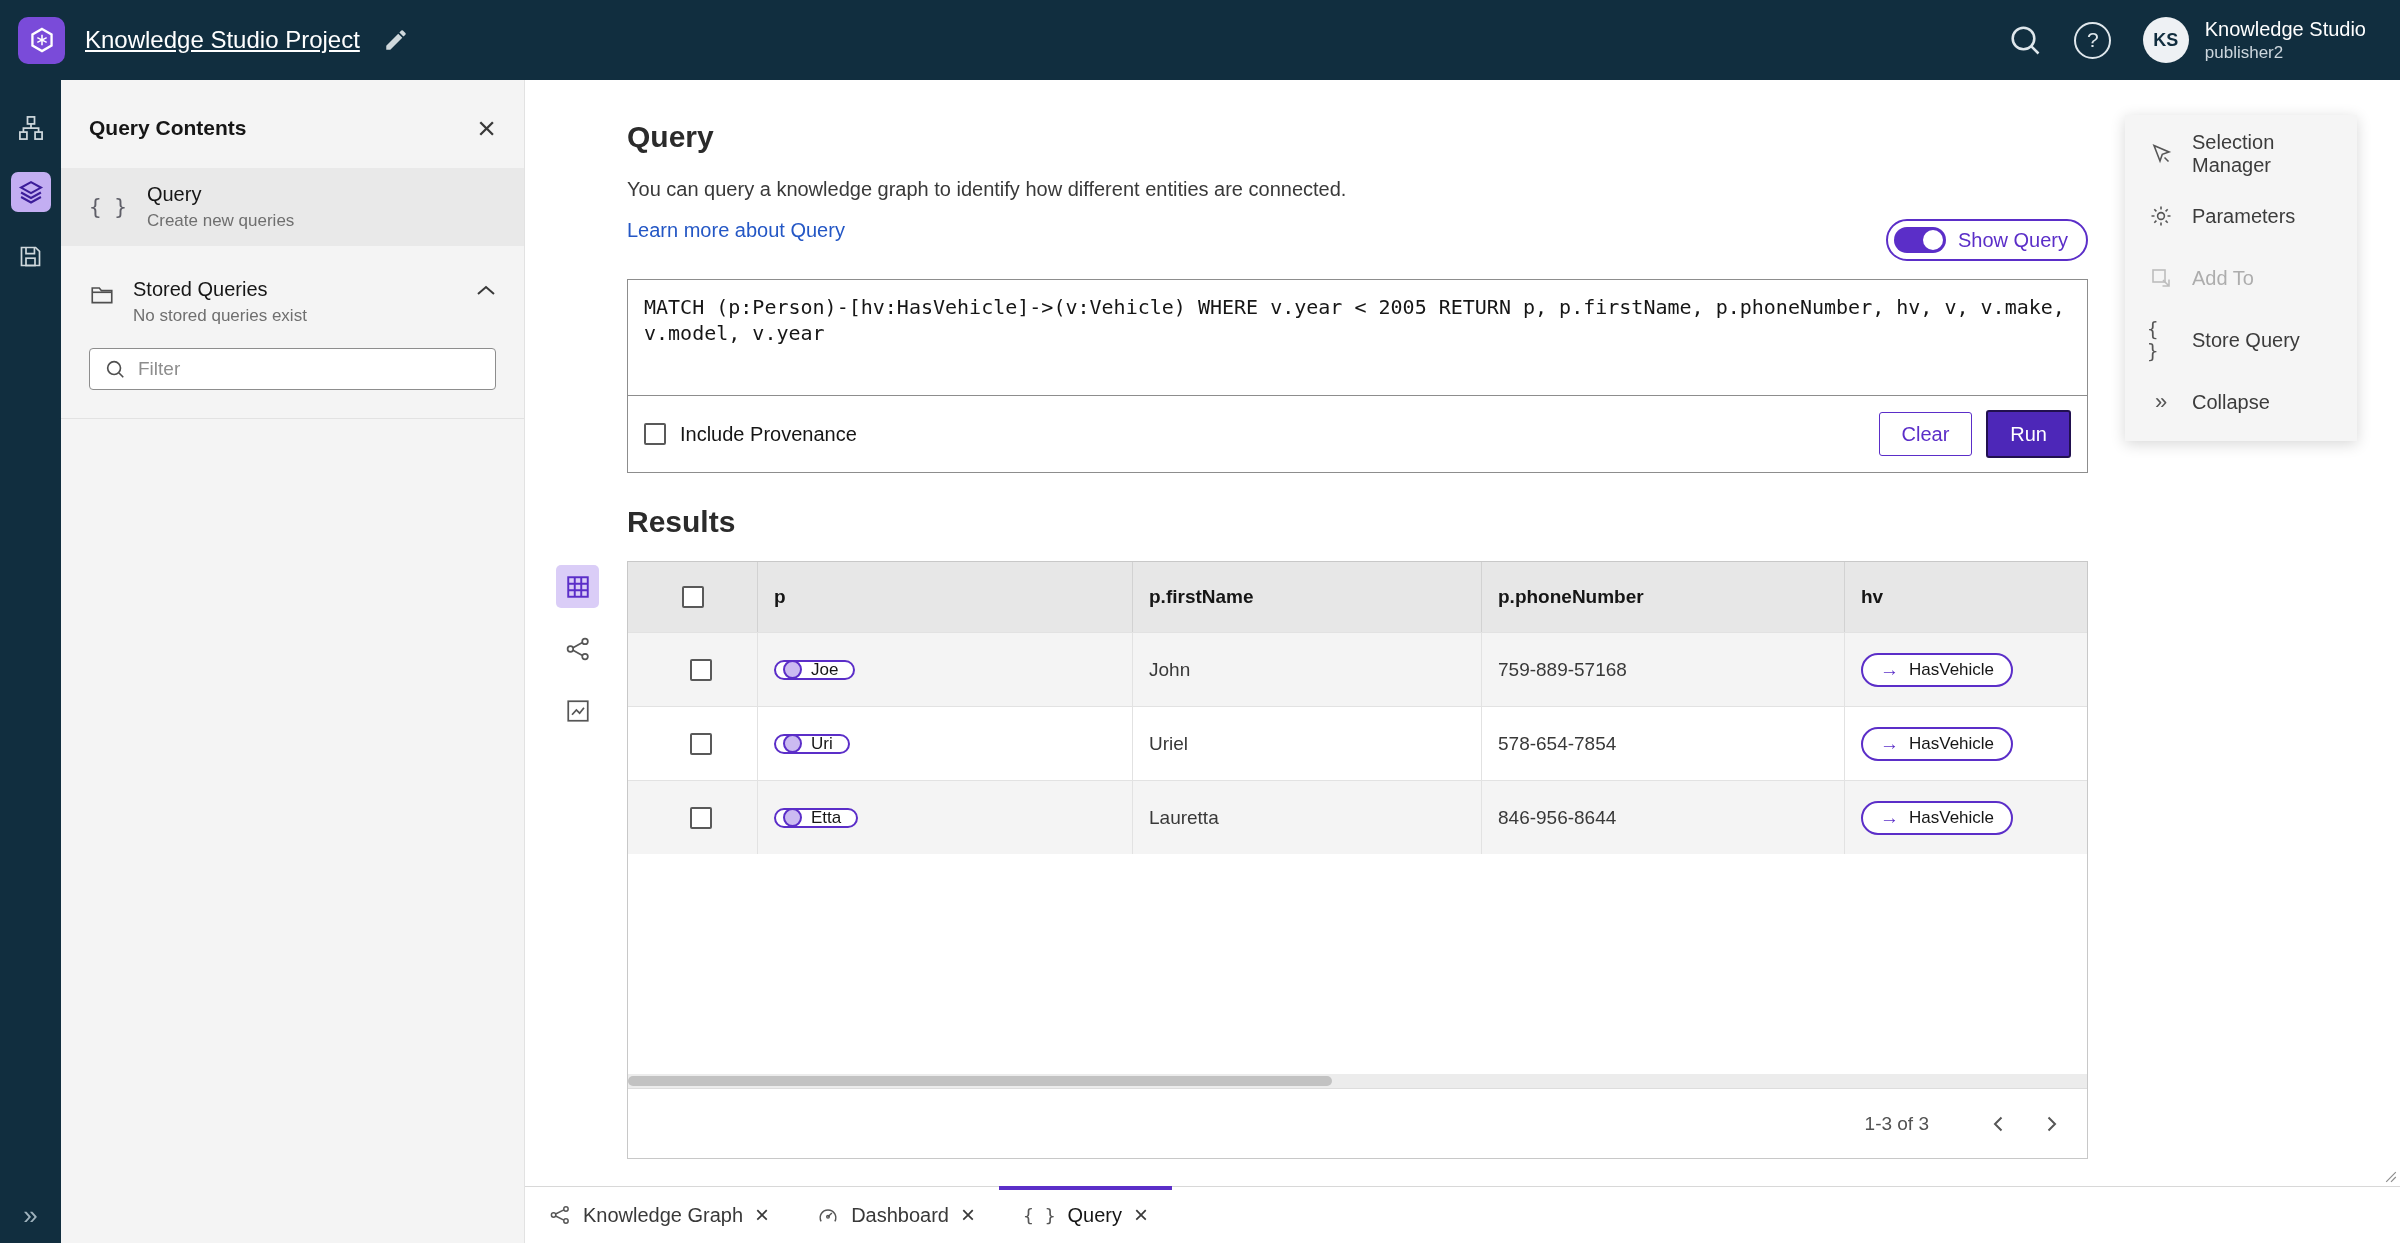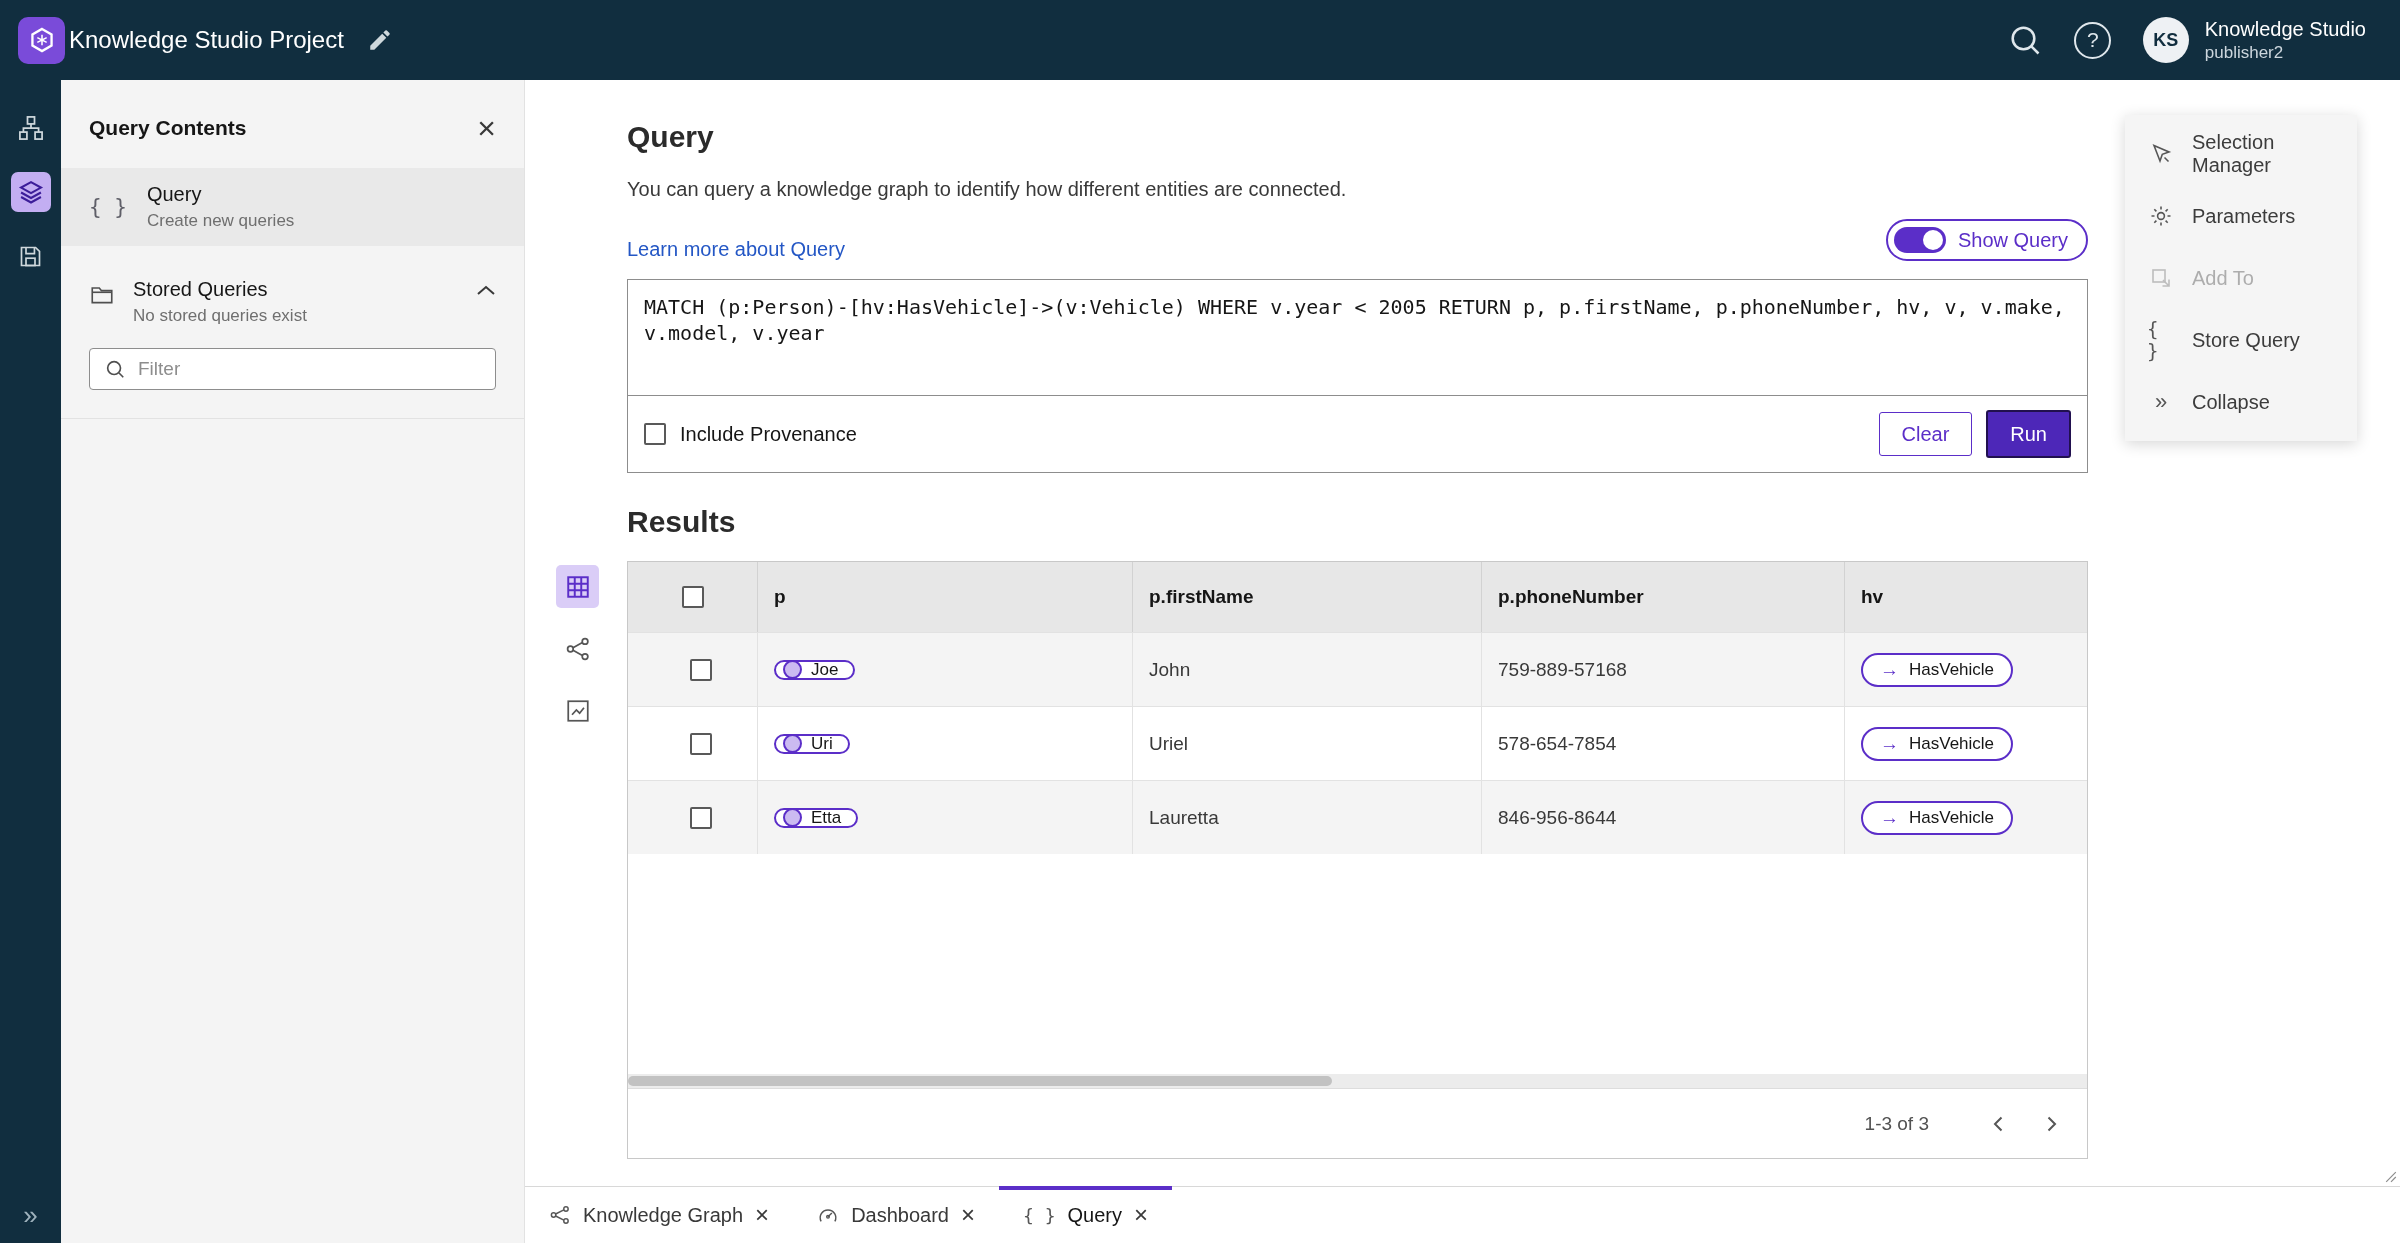--- a/index.html
+++ b/index.html
@@ -5,21 +5,21 @@
   * { margin:0; padding:0; box-sizing:border-box; }
   html,body { width:2400px; height:1243px; }
   body { font-family:"Liberation Sans", sans-serif; background:#fff; color:#161616; }
   :root { --accent:#5b2ec8; }
 
   .app { position:relative; width:2400px; height:1243px; overflow:hidden; display:flex; flex-direction:column; background:#fff; }
 
   
   .topbar { height:80px; background:#112e3f; display:flex; align-items:center; padding:0 34px 0 18px; flex:0 0 auto; }
   .logo { width:47px; height:47px; border-radius:10px; background:#7a4bd9; display:flex; align-items:center; justify-content:center; flex:0 0 auto; }
-  .app-title { color:#fff; font-size:24px; margin-left:4px; white-space:nowrap; }
+  .app-title { color:#fff; font-size:24px; margin-left:20px; white-space:nowrap;text-decoration:underline; }
   .pencil-btn { margin-left:18px; width:36px; height:36px; display:flex; align-items:center; justify-content:center; cursor:pointer; }
   .topbar-spacer { flex:1; }
   .tb-icon-btn { width:44px; height:44px; display:flex; align-items:center; justify-content:center; margin-left:24px; cursor:pointer; }
   .help-circle { width:37px; height:37px; border:2px solid #dfe7ec; border-radius:50%; color:#dfe7ec; font-size:21px; display:flex; align-items:center; justify-content:center; }
   .avatar { width:46px; height:46px; border-radius:50%; background:#eef1f4; color:#112e3f; font-weight:700; font-size:18px; display:flex; align-items:center; justify-content:center; margin-left:28px; flex:0 0 auto; }
   .user-block { margin-left:16px; color:#fff; line-height:1.25; }
   .user-name { font-size:20px; }
   .user-role { font-size:17px; color:#ccd6dd; }
 
   
@@ -46,21 +46,21 @@
   .filter-box { height:42px; background:#fff; border:1px solid #8d8d8d; border-radius:4px; display:flex; align-items:center; padding:0 14px; gap:12px; }
   .filter-input { border:none; outline:none; flex:1; font-size:19px; color:#161616; font-family:inherit; background:transparent; }
   .filter-input::placeholder { color:#8d8d8d; }
 
   
   .main-col { flex:1; display:flex; flex-direction:column; min-width:0; }
   .main { flex:1; background:#fff; position:relative; overflow:hidden; }
   .content { width:1461px; margin-left:102px; }
   .h1 { font-size:30px; font-weight:700; color:#2b2b2b; padding-top:40px; }
   .desc { font-size:20px; color:#393939; margin-top:24px; }
-  .link-row { display:flex; align-items:flex-end; justify-content:space-between; margin-top:18px; }
+  .link-row { display:flex; align-items:flex-start; justify-content:space-between; margin-top:18px; }
   .learn-link { font-size:20px; color:#2457c5; cursor:pointer; text-decoration:none; }
   .toggle-pill { display:flex; align-items:center; gap:12px; border:2px solid var(--accent); border-radius:22px; height:42px; padding:0 18px 0 6px; color:var(--accent); font-size:20px; cursor:pointer; background:#fff; }
   .toggle-track { width:52px; height:26px; border-radius:13px; background:var(--accent); position:relative; }
   .toggle-knob { position:absolute; right:3px; top:3px; width:20px; height:20px; border-radius:50%; background:#fff; }
 
   .query-box { margin-top:18px; border:1px solid #8d8d8d; background:#fff; }
   .q-text { font-family:"DejaVu Sans Mono", monospace; font-size:20px; color:#161616; line-height:1.32; padding:14px 16px; border-bottom:1px solid #8d8d8d; position:relative; white-space:pre-wrap; min-height:116px; }
   .resize-corner { position:absolute; right:3px; bottom:3px; }
   .q-footer { display:flex; align-items:center; padding:14px 16px; }
   .checkbox { width:22px; height:22px; border:2px solid #595959; border-radius:2px; background:#fff; flex:0 0 auto; cursor:pointer; }

